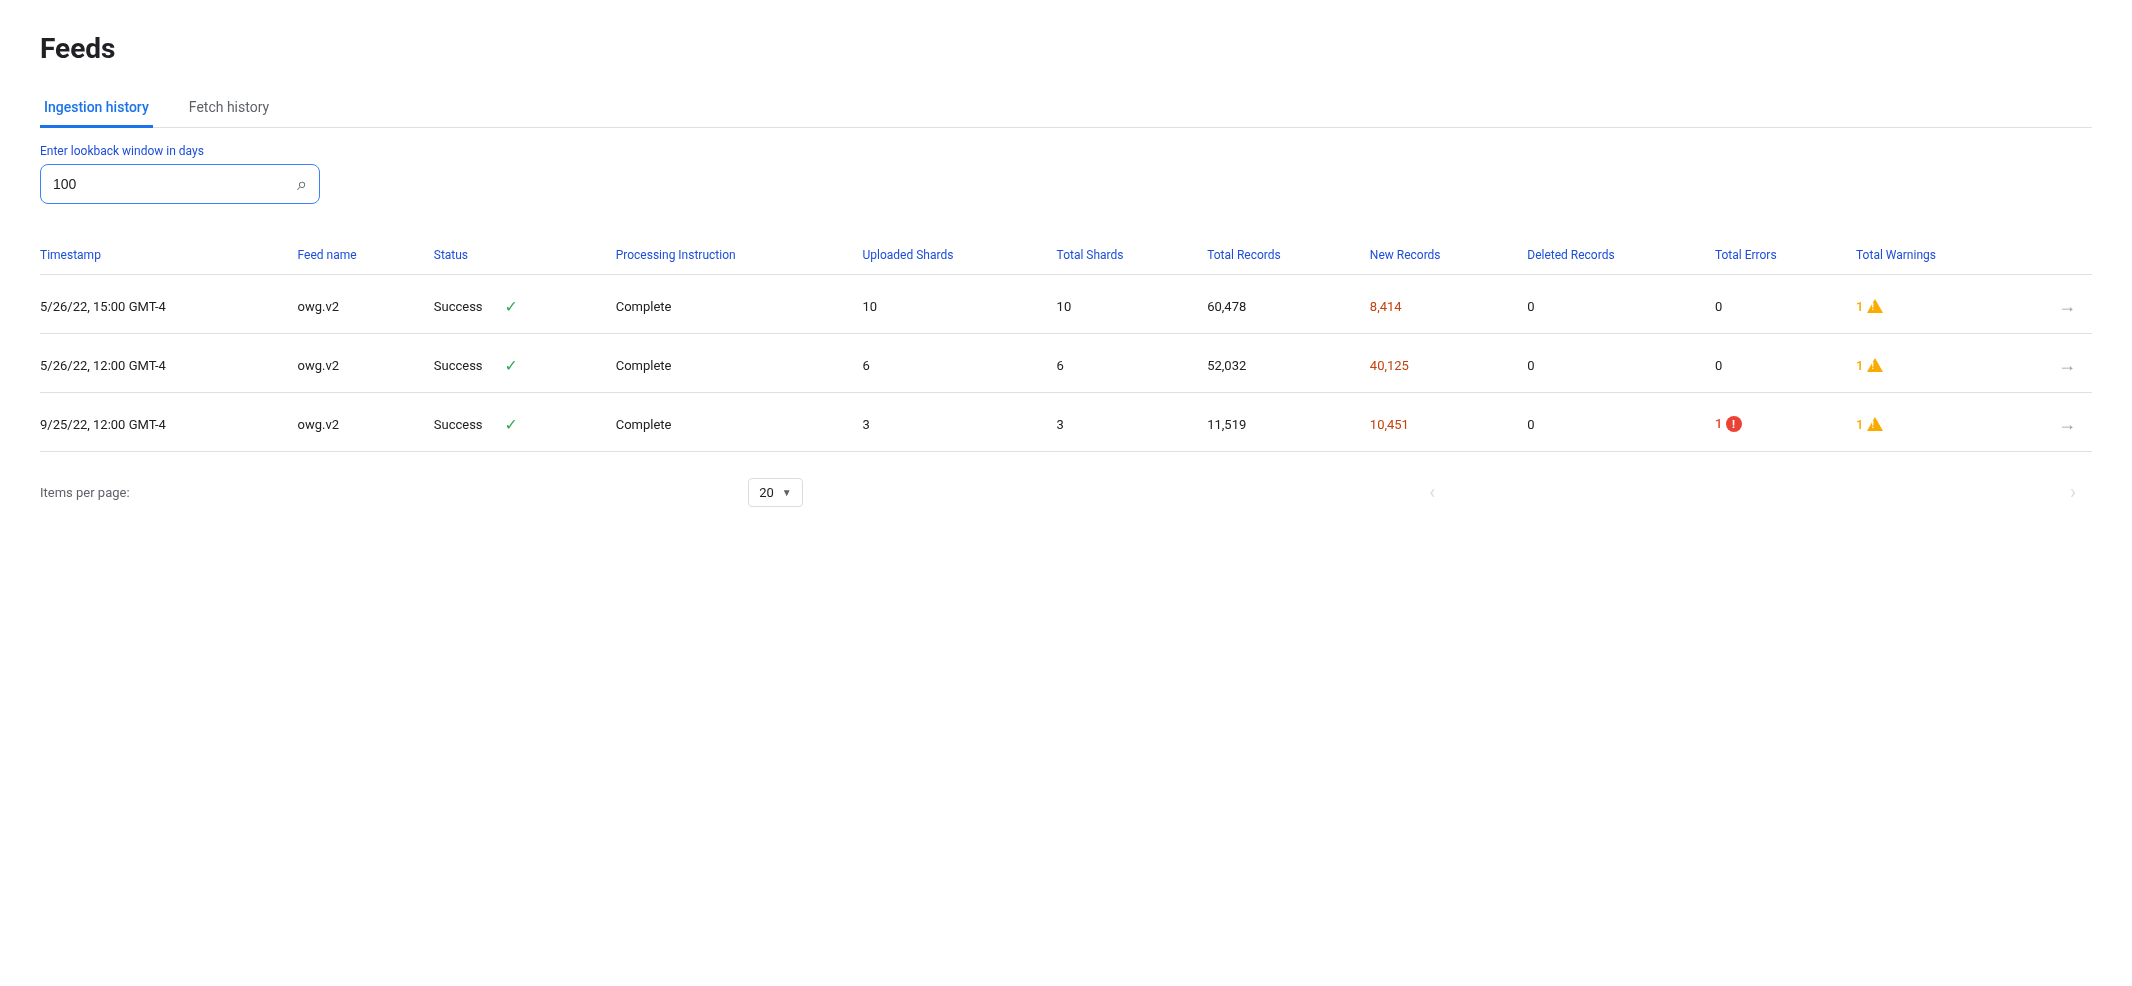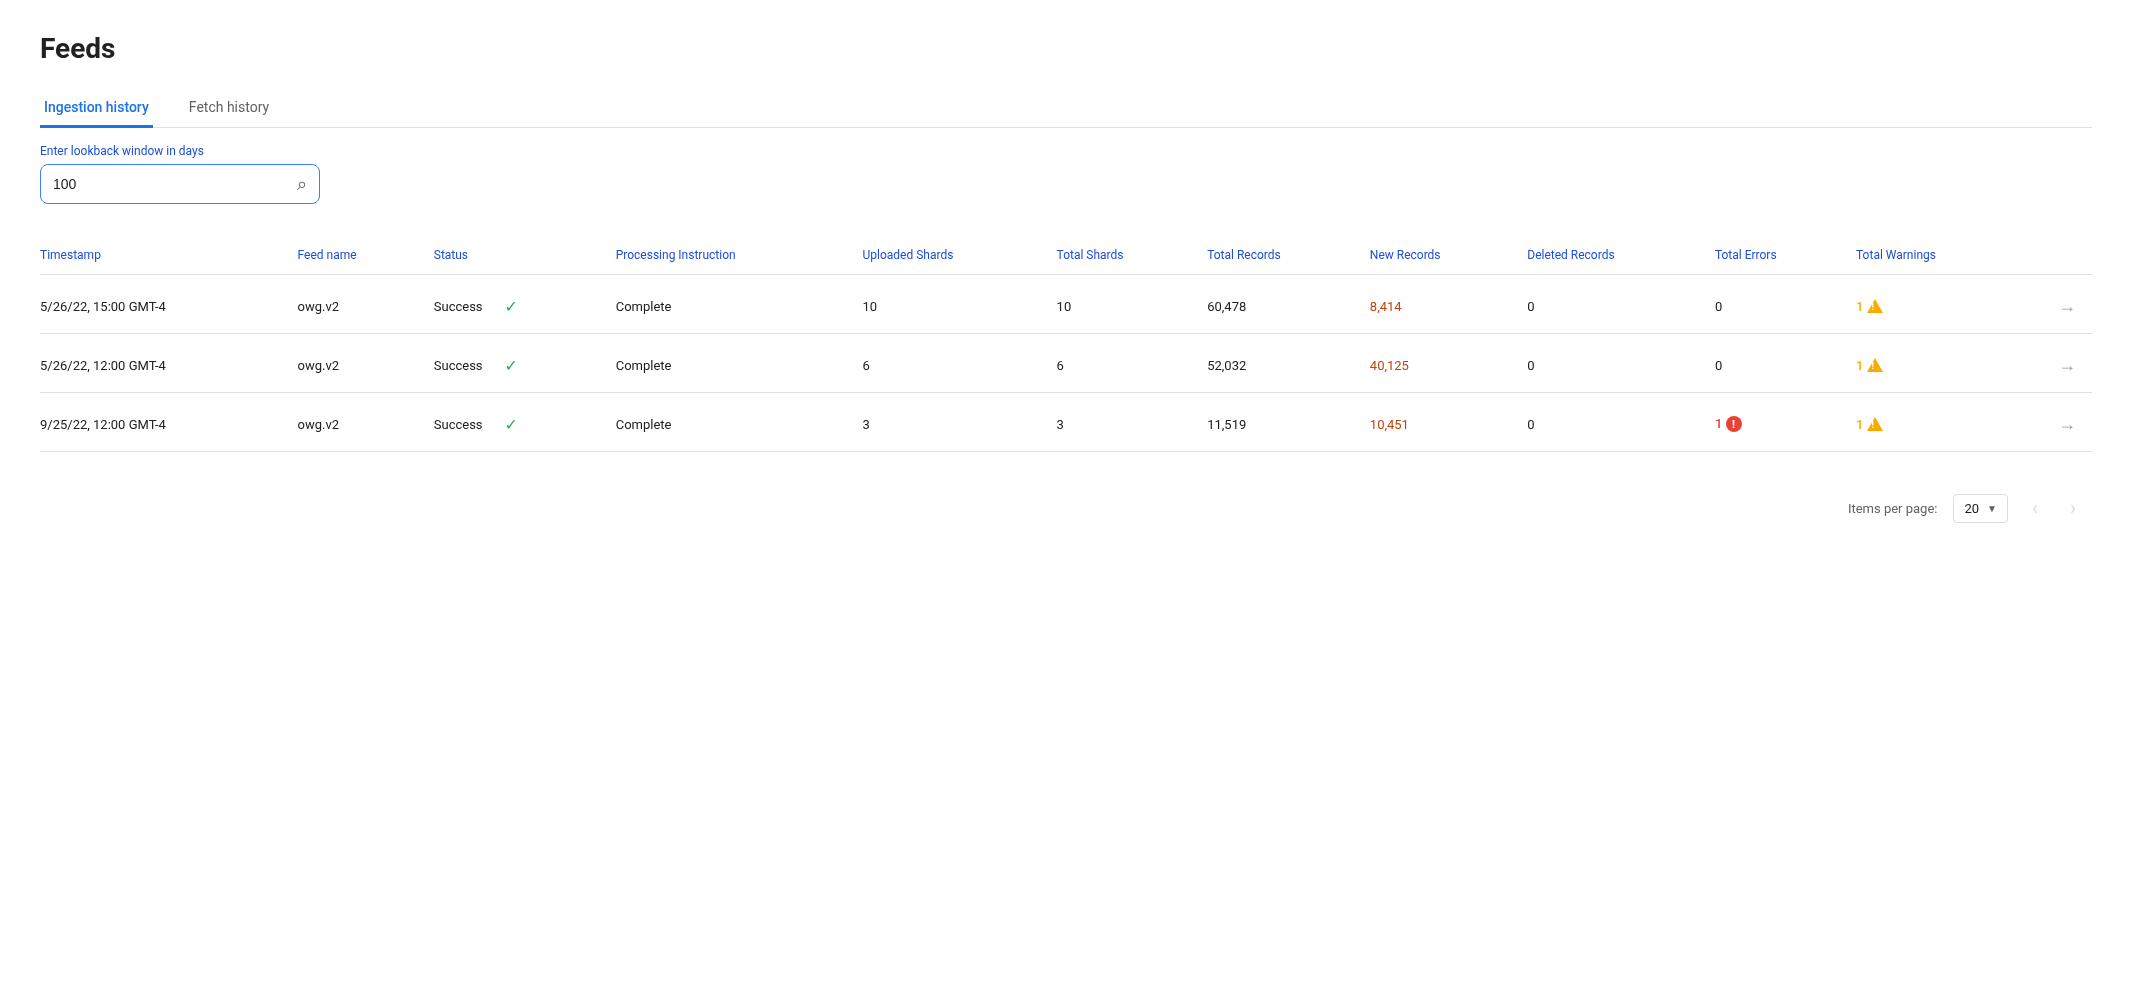--- a/index.html
+++ b/index.html
@@ -120,24 +120,24 @@
       font-weight: 500;
     }
     .arrow-cell {
       color: #9aa0a6;
       font-size: 18px;
       cursor: pointer;
       text-align: right;
     }
     .pagination {
       display: flex;
-      justify-content: flex-end;
+      justify-content: space-between;
       align-items: center;
       gap: 16px;
-      margin-top: 40px;
+      margin-top: 24px;
       padding-right: 8px;
     }
     .items-per-page {
       display: flex;
       align-items: center;
       gap: 8px;
       font-size: 13px;
       color: #5f6368;
     }
     .per-page-select {

